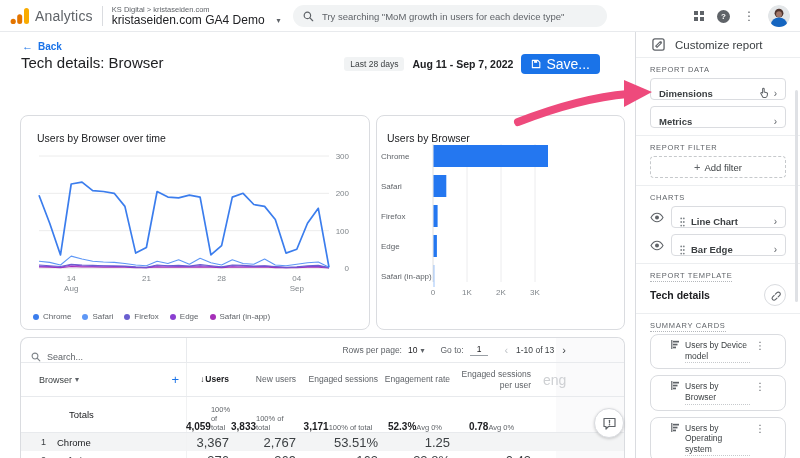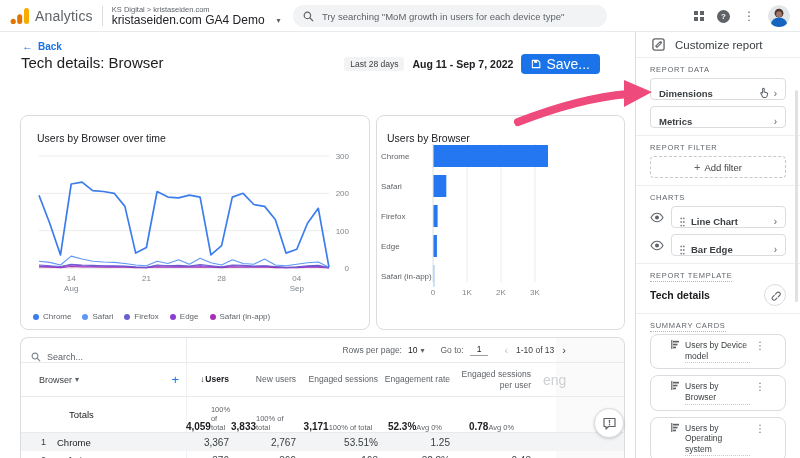--- a/index.html
+++ b/index.html
@@ -83,21 +83,21 @@
     padding-left:48px; font-size:9.5px; color:#202124; }
   .vcell { display:flex; flex-direction:row; align-items:flex-end; justify-content:center; padding-right:2px; }
   .vcell .val { font-size:10px; font-weight:bold; color:#202124; }
   .vcell .sub { font-size:7.5px; color:#5f6368; margin-top:2px; }
 
   .t-row { position:relative; z-index:1; height:18px; }
   .t-row.hov { background:#f3f4f5; }
   .rnum { display:flex; align-items:center; padding-left:20px; font-size:9px; color:#3c4043; }
   .rname { display:flex; align-items:center; font-size:9.5px; color:#202124; border-right:1px solid #f1f2f3; }
   .rcell { display:flex; align-items:center; justify-content:flex-end; padding-right:2px;
-    font-size:10px; color:#3c4043;text-align:right; }
+    font-size:13px; color:#3c4043;text-align:right; }
 
   .feedback-btn { position:absolute; left:594px; top:376px; width:30px; height:30px; border-radius:50%;
     background:#fff; border:1px solid #dadce0; box-shadow:0 1px 3px rgba(0,0,0,.18);
     display:flex; align-items:center; justify-content:center; z-index:6; }
 
   
   .sidebar { position:absolute; left:635px; top:32px; width:165px; height:426px; background:#fff;
     border-left:1px solid #dadce0; z-index:4; }
   .sb-header { height:26px; display:flex; align-items:center; gap:10px; padding-left:16px;
     border-bottom:1px solid #eceef0; font-size:11.5px; color:#3c4043; }

